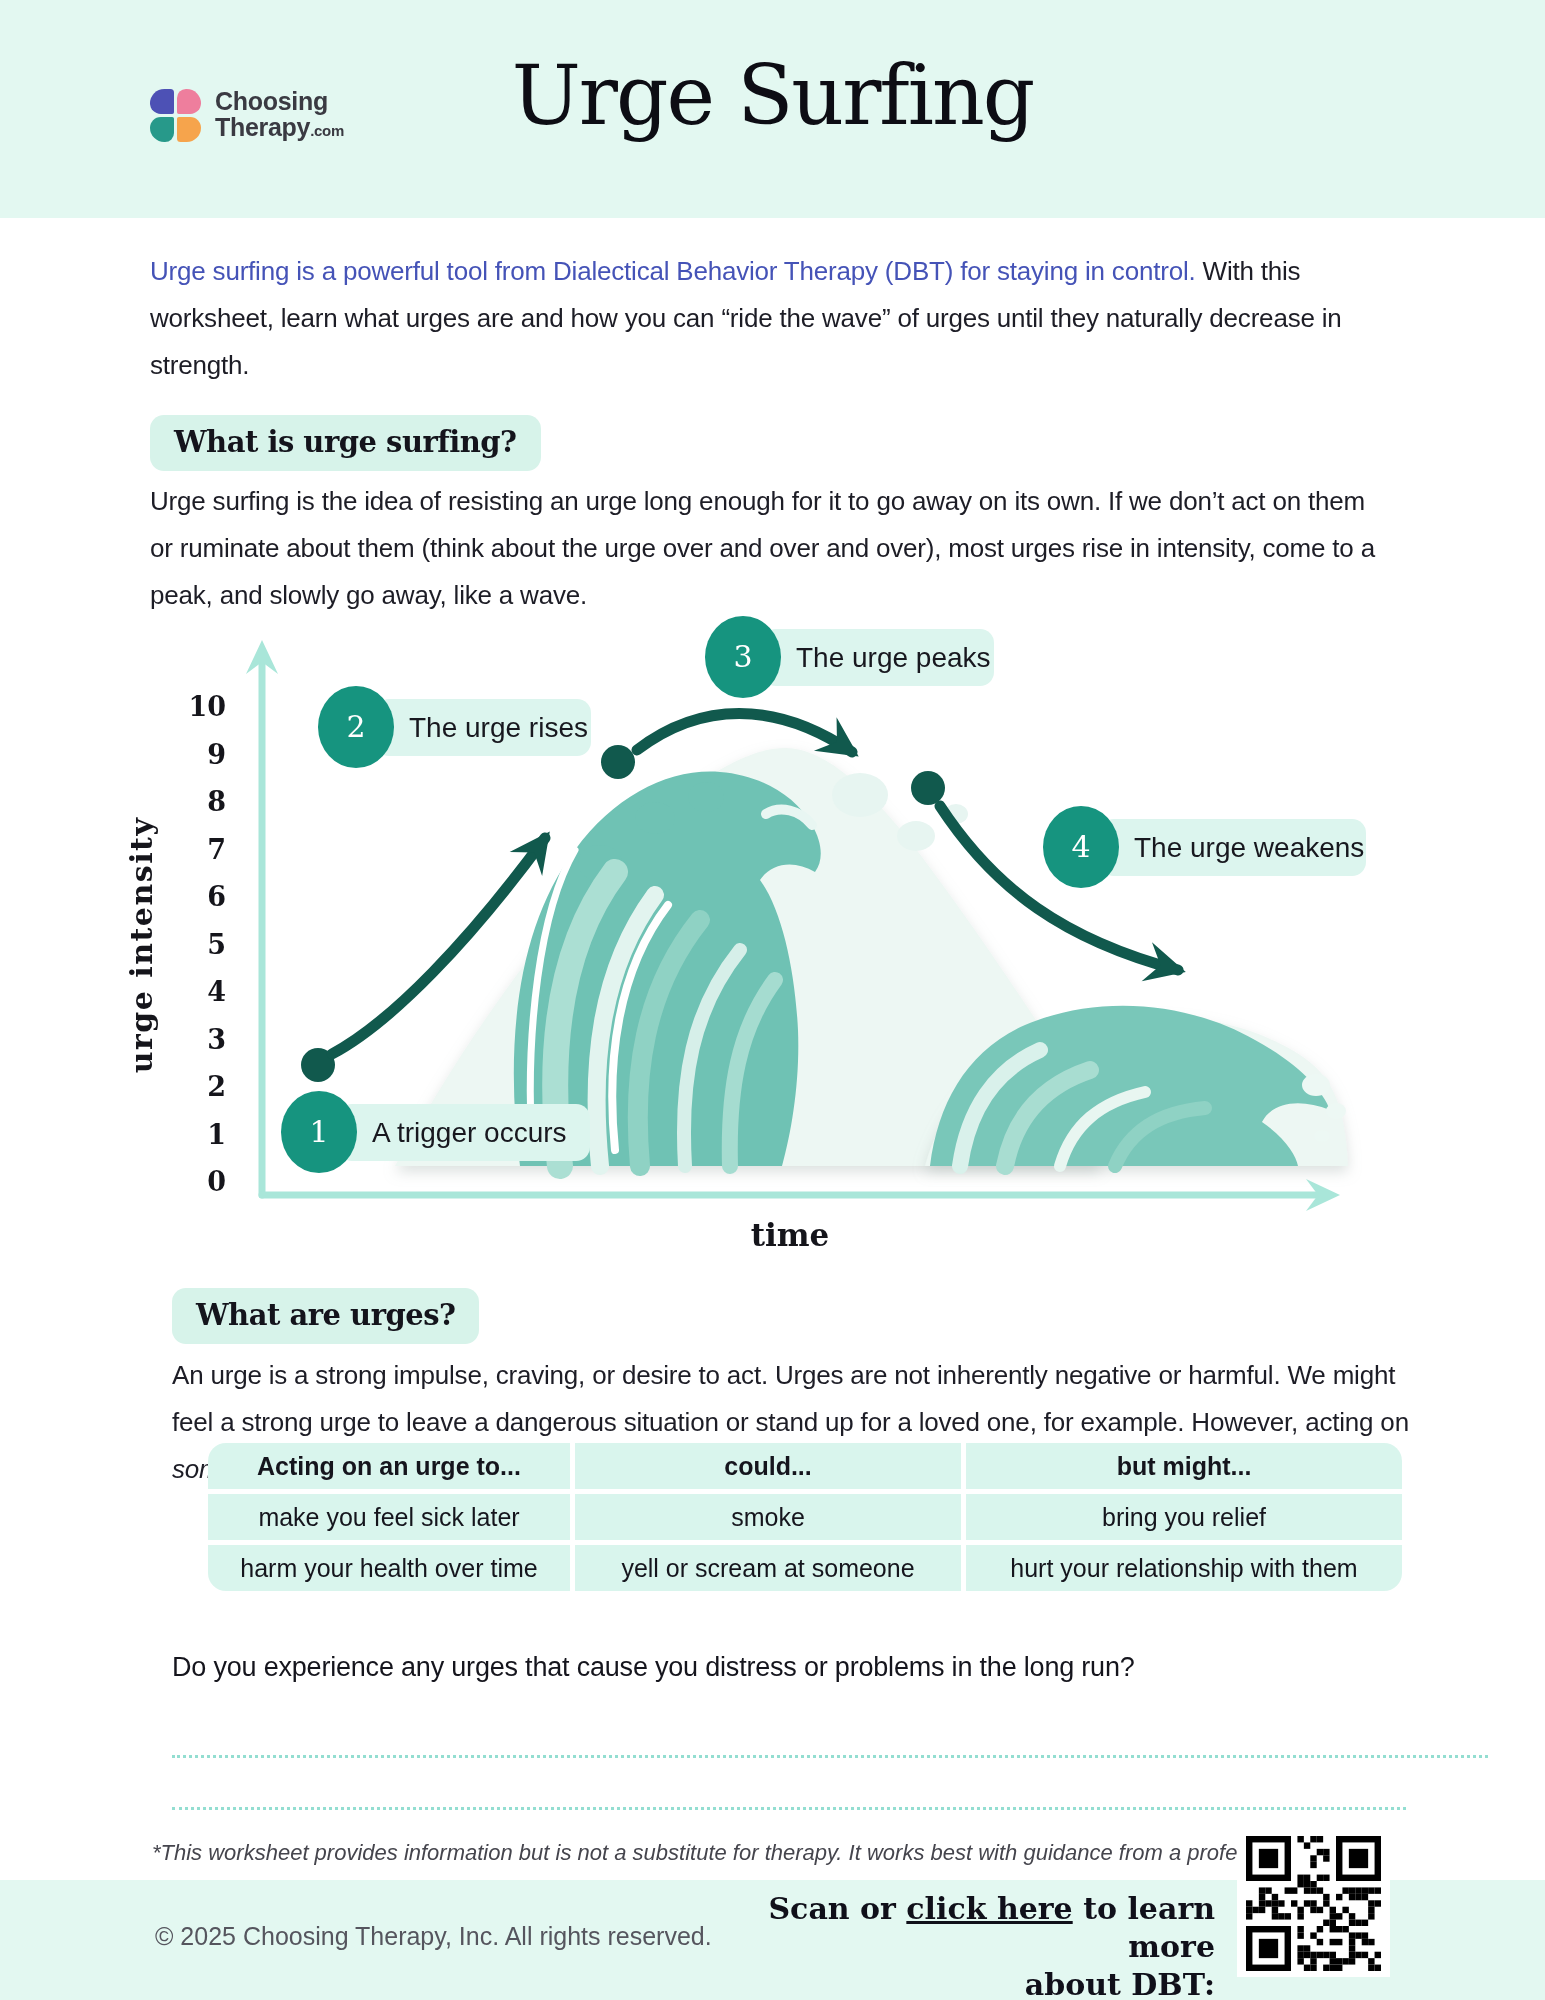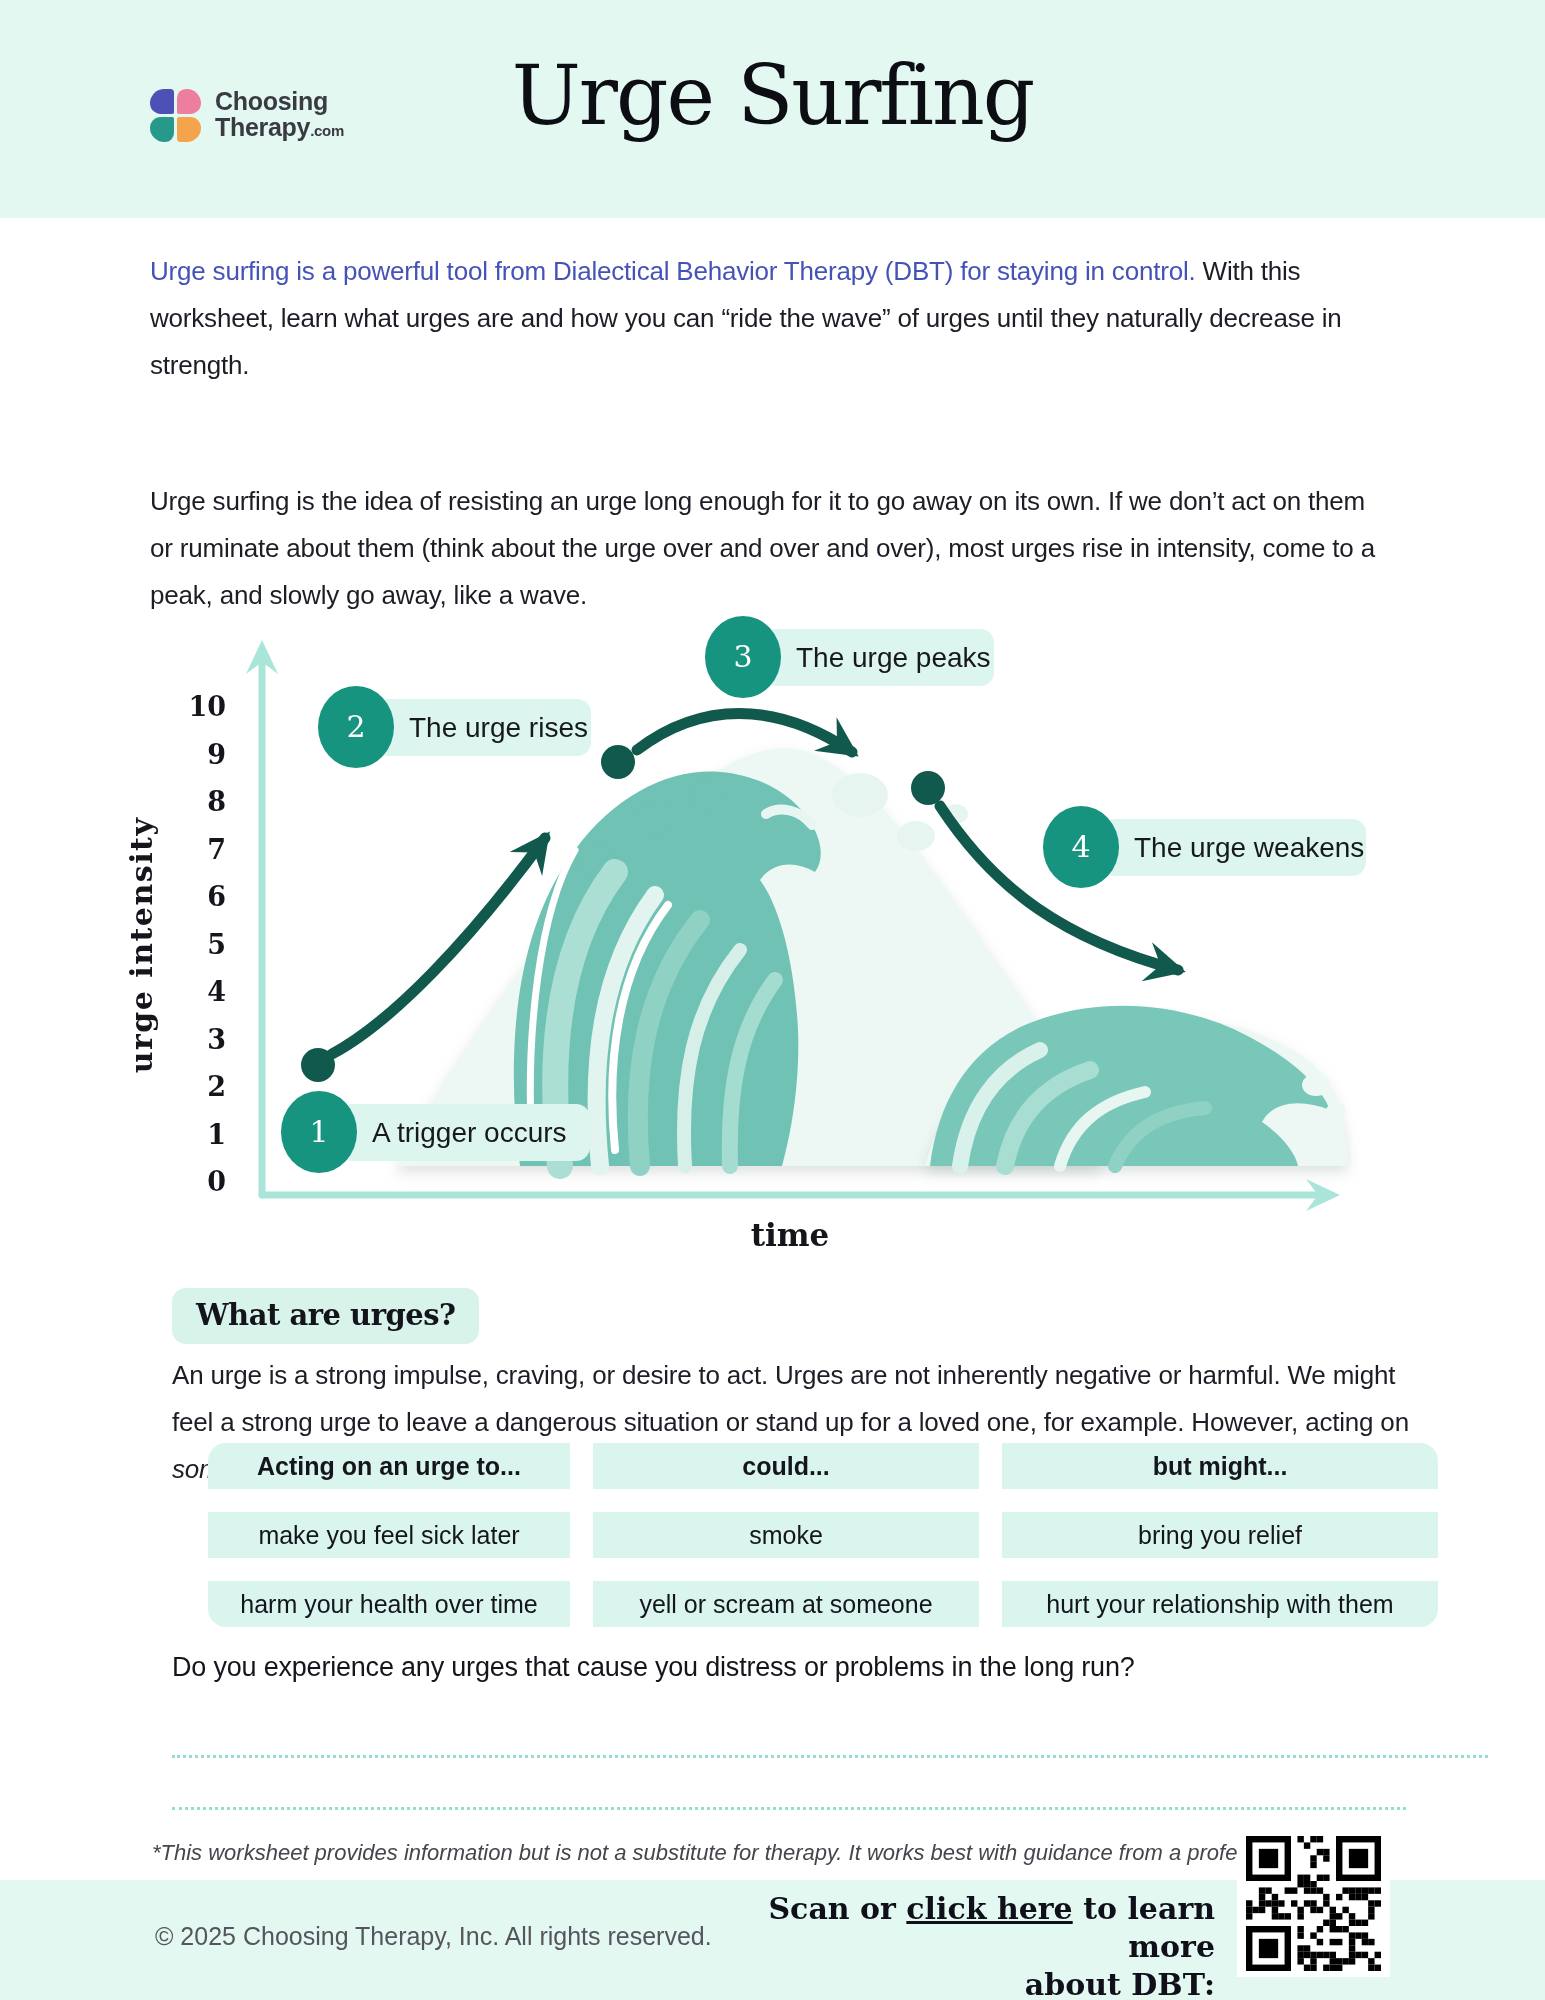--- a/index.html
+++ b/index.html
@@ -40,21 +40,21 @@
   .co-circle{position:absolute;width:76px;height:82px;border-radius:50%;background:#16947f;z-index:3;
       color:#ffffff;font-family:"DejaVu Serif",serif;font-size:30px;text-align:center;line-height:82px;}
   .co-pill{position:absolute;height:57px;border-radius:14px;background:#dcf5ee;z-index:2;
       font-size:28px;color:#18181f;line-height:57px;padding-left:34px;white-space:nowrap;}
   .c1-circle{left:281px;top:481px;} .c1-pill{left:338px;top:494px;width:218px;}
   .c2-circle{left:318px;top:76px;}  .c2-pill{left:375px;top:89px;width:182px;}
   .c3-circle{left:705px;top:6px;}   .c3-pill{left:762px;top:19px;width:198px;}
   .c4-circle{left:1043px;top:196px;}.c4-pill{left:1100px;top:209px;width:232px;}
   
   .table-wrap{position:absolute;left:208px;top:1443px;border-radius:18px;overflow:hidden;}
-  .urge-table{display:grid;grid-template-columns:362px 386px 436px;gap:23px;background:#ffffff;}
+  .urge-table{display:grid;grid-template-columns:362px 386px 436px;gap:5px;background:#ffffff;}
   .tcell{background:#d9f5ed;height:46px;line-height:46px;text-align:center;font-size:25px;color:#15151d;}
   .thead{font-weight:bold;}
   
   .question{position:absolute;left:172px;top:1652px;font-size:27px;letter-spacing:-0.2px;color:#15151d;}
   .answer-line{position:absolute;border-top:3px dotted #93ded1;height:0;}
   .line1{left:172px;top:1755px;width:1316px;}
   .line2{left:172px;top:1807px;width:1234px;}
   
   .disclaimer{position:absolute;left:152px;top:1840px;font-style:italic;font-size:22px;color:#45454d;}
   .copyright{position:absolute;left:155px;top:1922px;font-size:25px;color:#55555e;}
@@ -81,20 +81,21 @@
       <div><span>Choosing</span></div>
       <div><span>Therapy</span><span class="dotcom">.com</span></div>
     </div>
   </div>
   <div class="page-title">Urge Surfing</div>
 
   <div class="intro">
     <span class="hl">Urge surfing is a powerful tool from Dialectical Behavior Therapy (DBT) for staying in control.</span><span> With this worksheet, learn what urges are and how you can “ride the wave” of urges until they naturally decrease in strength.</span>
   </div>
 
+  <div class="pill-heading sec1-pill">What is urge surfing?</div>
   <div class="body-par sec1-body">Urge surfing is the idea of resisting an urge long enough for it to go away on its own. If we don’t act on them or ruminate about them (think about the urge over and over and over), most urges rise in intensity, come to a peak, and slowly go away, like a wave.</div>
 
   <div class="chart">
     <svg width="1545" height="645" viewBox="0 0 1545 645">
       <defs>
         <marker id="arw" viewBox="0 0 12 12" refX="9" refY="6" markerWidth="4.4" markerHeight="4.4" orient="auto">
           <path d="M1,1 L11,6 L1,11 L4.5,6 Z" fill="#11594d"></path>
         </marker>
         <filter id="soft" x="-20%" y="-20%" width="140%" height="140%">
           <feDropShadow dx="0" dy="6" stdDeviation="7" flood-color="#9aa8a4" flood-opacity="0.35"></feDropShadow>

